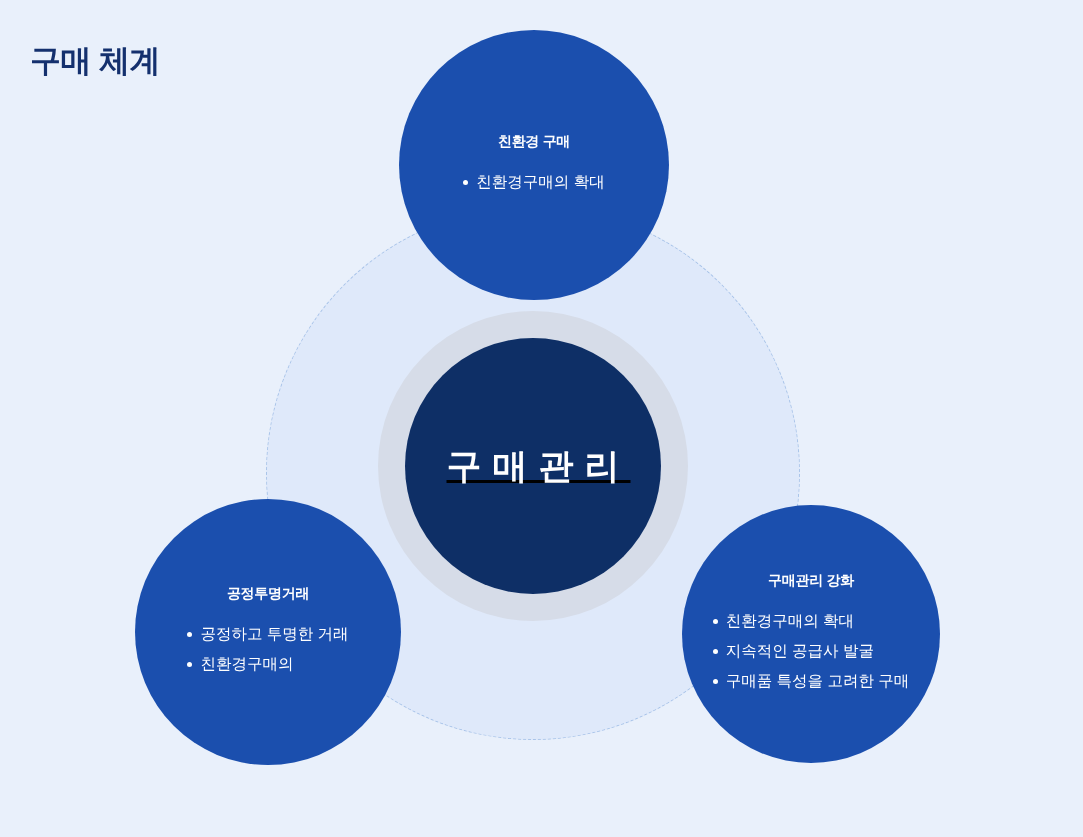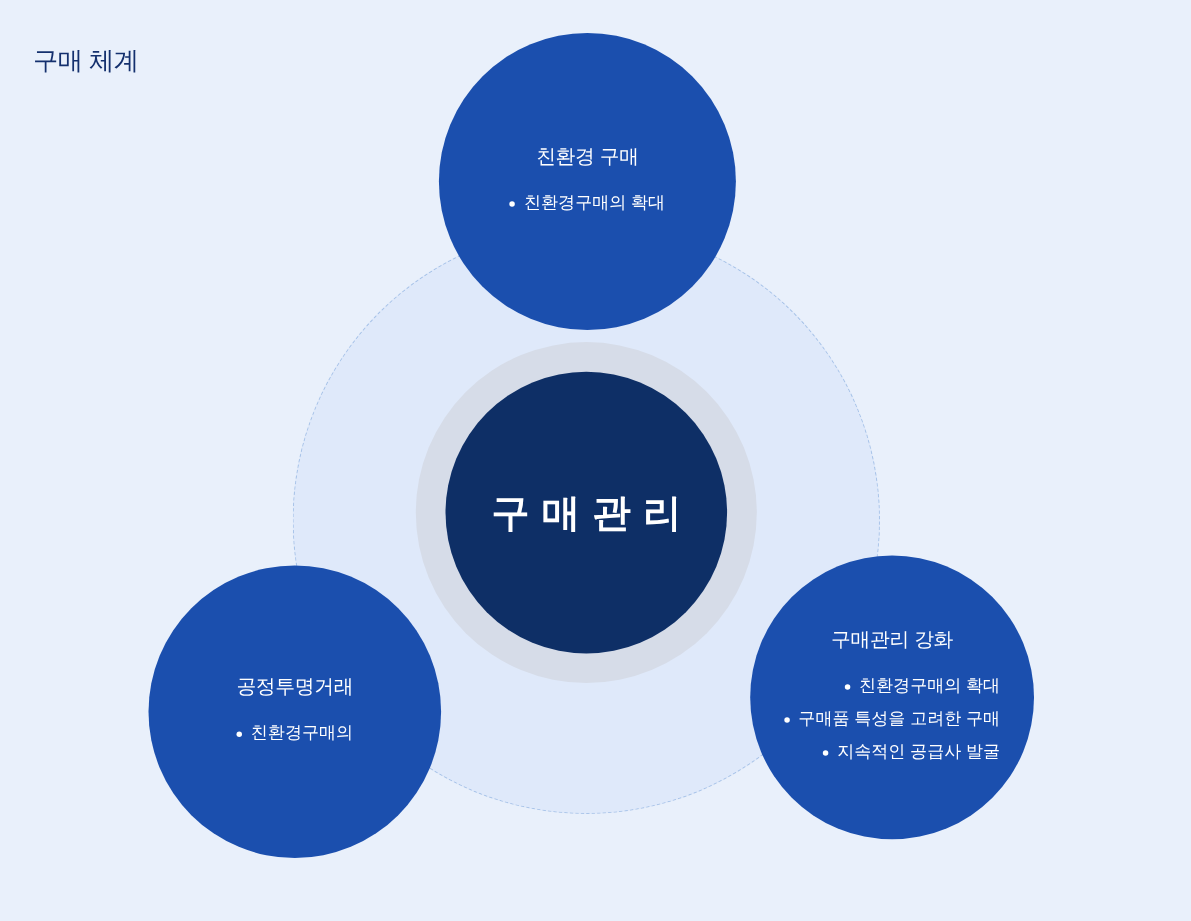--- a/index.html
+++ b/index.html
@@ -17,22 +17,22 @@
     background:var(--background);
     font-family:"Liberation Sans","DejaVu Sans",sans-serif;
     position:relative;
     overflow:hidden;
   }
   .canvas{position:absolute;inset:0;}
 
   .page-title{
     position:absolute;
     left:30px;top:40px;
-    font-size:23px;
-    font-weight:400;
+    font-size:31px;
+    font-weight:700;
     color:var(--title_color);
     letter-spacing:-0.5px;
   }
 
   .dashed-orbit{
     position:absolute;
     left:266px;top:206px;
     width:534px;height:534px;
     border-radius:50%;
     border:1.5px dashed var(--dashed_border);
@@ -52,20 +52,21 @@
   .center-circle{
     position:absolute;
     left:405px;top:338px;
     width:256px;height:256px;
     border-radius:50%;
     background:var(--center);
     z-index:3;
     display:flex;
     align-items:center;
     justify-content:center;
+    text-decoration:underline;
   }
   .center-circle span{
     color:#ffffff;
     font-size:35px;
     font-weight:800;
     letter-spacing:11px;
     margin-right:-11px; 
     white-space:nowrap;
   }
 
@@ -75,43 +76,43 @@
     background:var(--satellite);
     z-index:4;
     display:flex;
     flex-direction:column;
     align-items:center;
     justify-content:center;
     text-align:center;
     color:#ffffff;
   }
   .sat-top{left:399px;top:30px;width:270px;height:270px;}
-  .sat-left{left:135px;top:514px;width:266px;height:266px;}
+  .sat-left{left:135px;top:499px;width:266px;height:266px;}
   .sat-right{left:682px;top:505px;width:258px;height:258px;}
 
   .sat-title{
-    font-size:18px;
-    font-weight:400;
+    font-size:14px;
+    font-weight:700;
     margin-bottom:16px;
     letter-spacing:-0.3px;
   }
   .sat-bullets{
     list-style:none;
   }
   .sat-bullets li{
     font-size:15.5px;
     line-height:30px;
     font-weight:400;
     white-space:nowrap;
     position:relative;
     padding-left:13px;
     display:inline-block;
     text-align:left;
   }
-  .sat-bullets{display:flex;flex-direction:column;align-items:flex-end;}
+  .sat-bullets{display:flex;flex-direction:column;align-items:flex-start;}
   .sat-bullets li::before{
     content:"";
     position:absolute;
     left:0;top:13px;
     width:5px;height:5px;
     border-radius:50%;
     background:#ffffff;
   }
 </style>
 </head>
@@ -132,26 +133,27 @@
   <div class="satellite sat-top">
     <div class="sat-title">친환경 구매</div>
     <ul class="sat-bullets">
       <li>친환경구매의 확대</li>
     </ul>
   </div>
 
   <div class="satellite sat-left">
     <div class="sat-title">공정투명거래</div>
     <ul class="sat-bullets">
+      <li>공정하고 투명한 거래</li>
       <li>친환경구매의</li>
     </ul>
   </div>
 
   <div class="satellite sat-right">
     <div class="sat-title">구매관리 강화</div>
     <ul class="sat-bullets">
       <li>친환경구매의 확대</li>
+      <li>지속적인 공급사 발굴</li>
       <li>구매품 특성을 고려한 구매</li>
-      <li>지속적인 공급사 발굴</li>
     </ul>
   </div>
 
 </div>
 
 </body></html>

